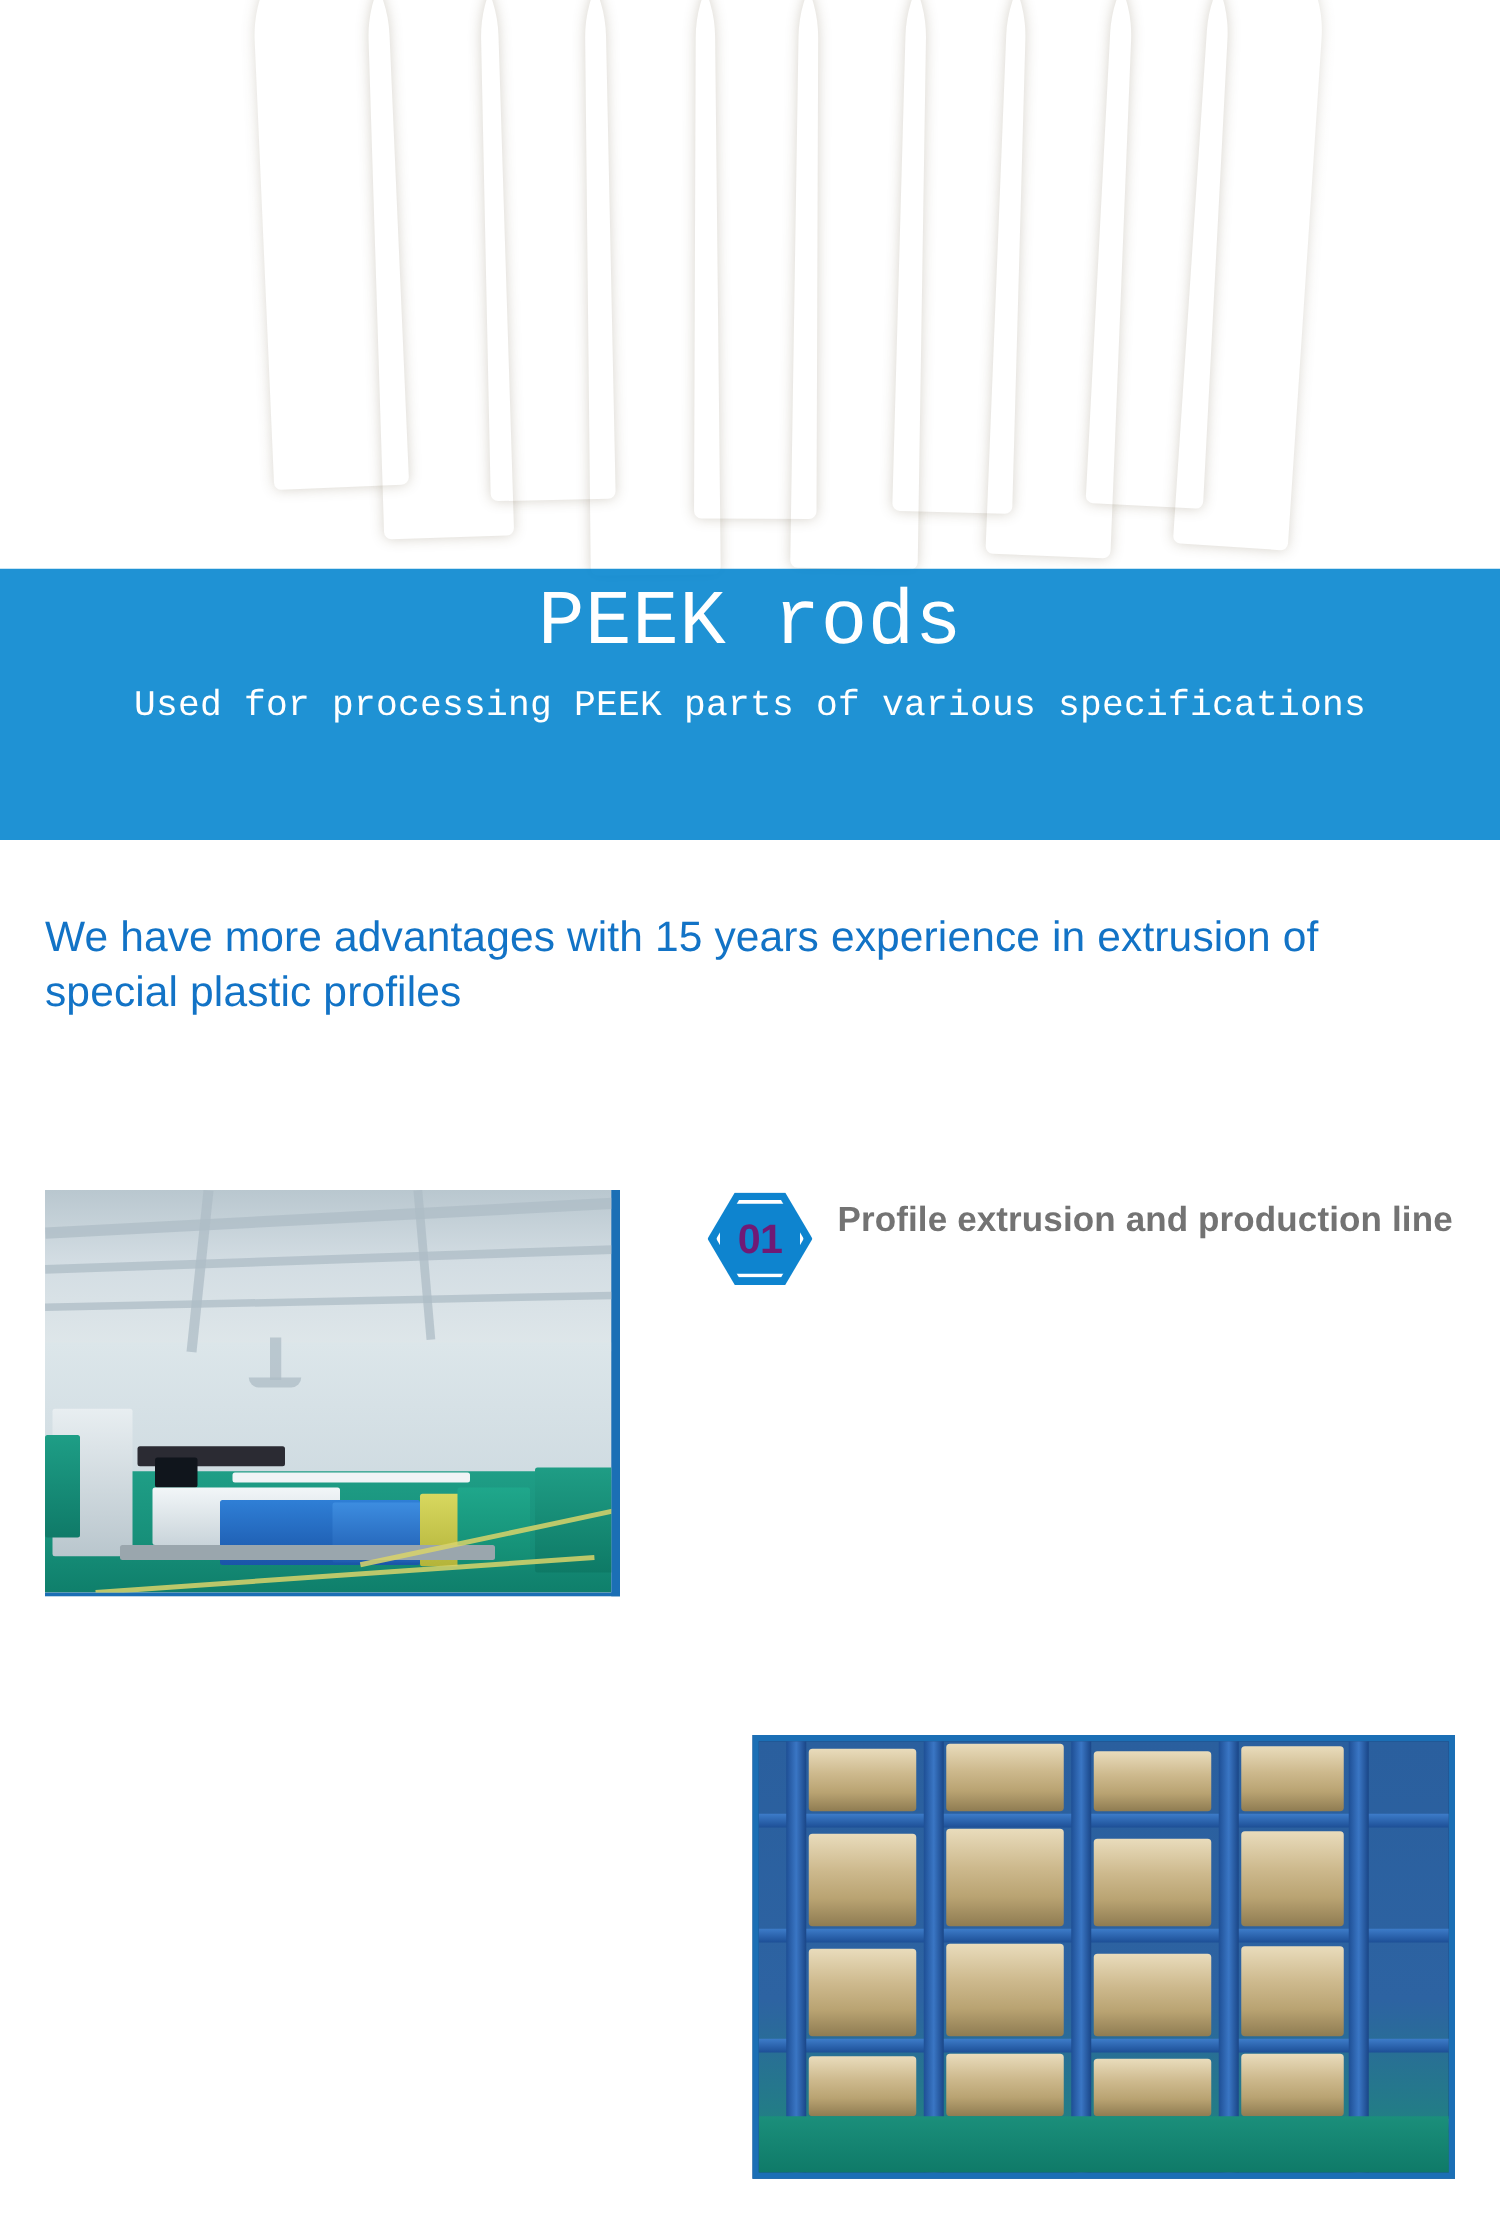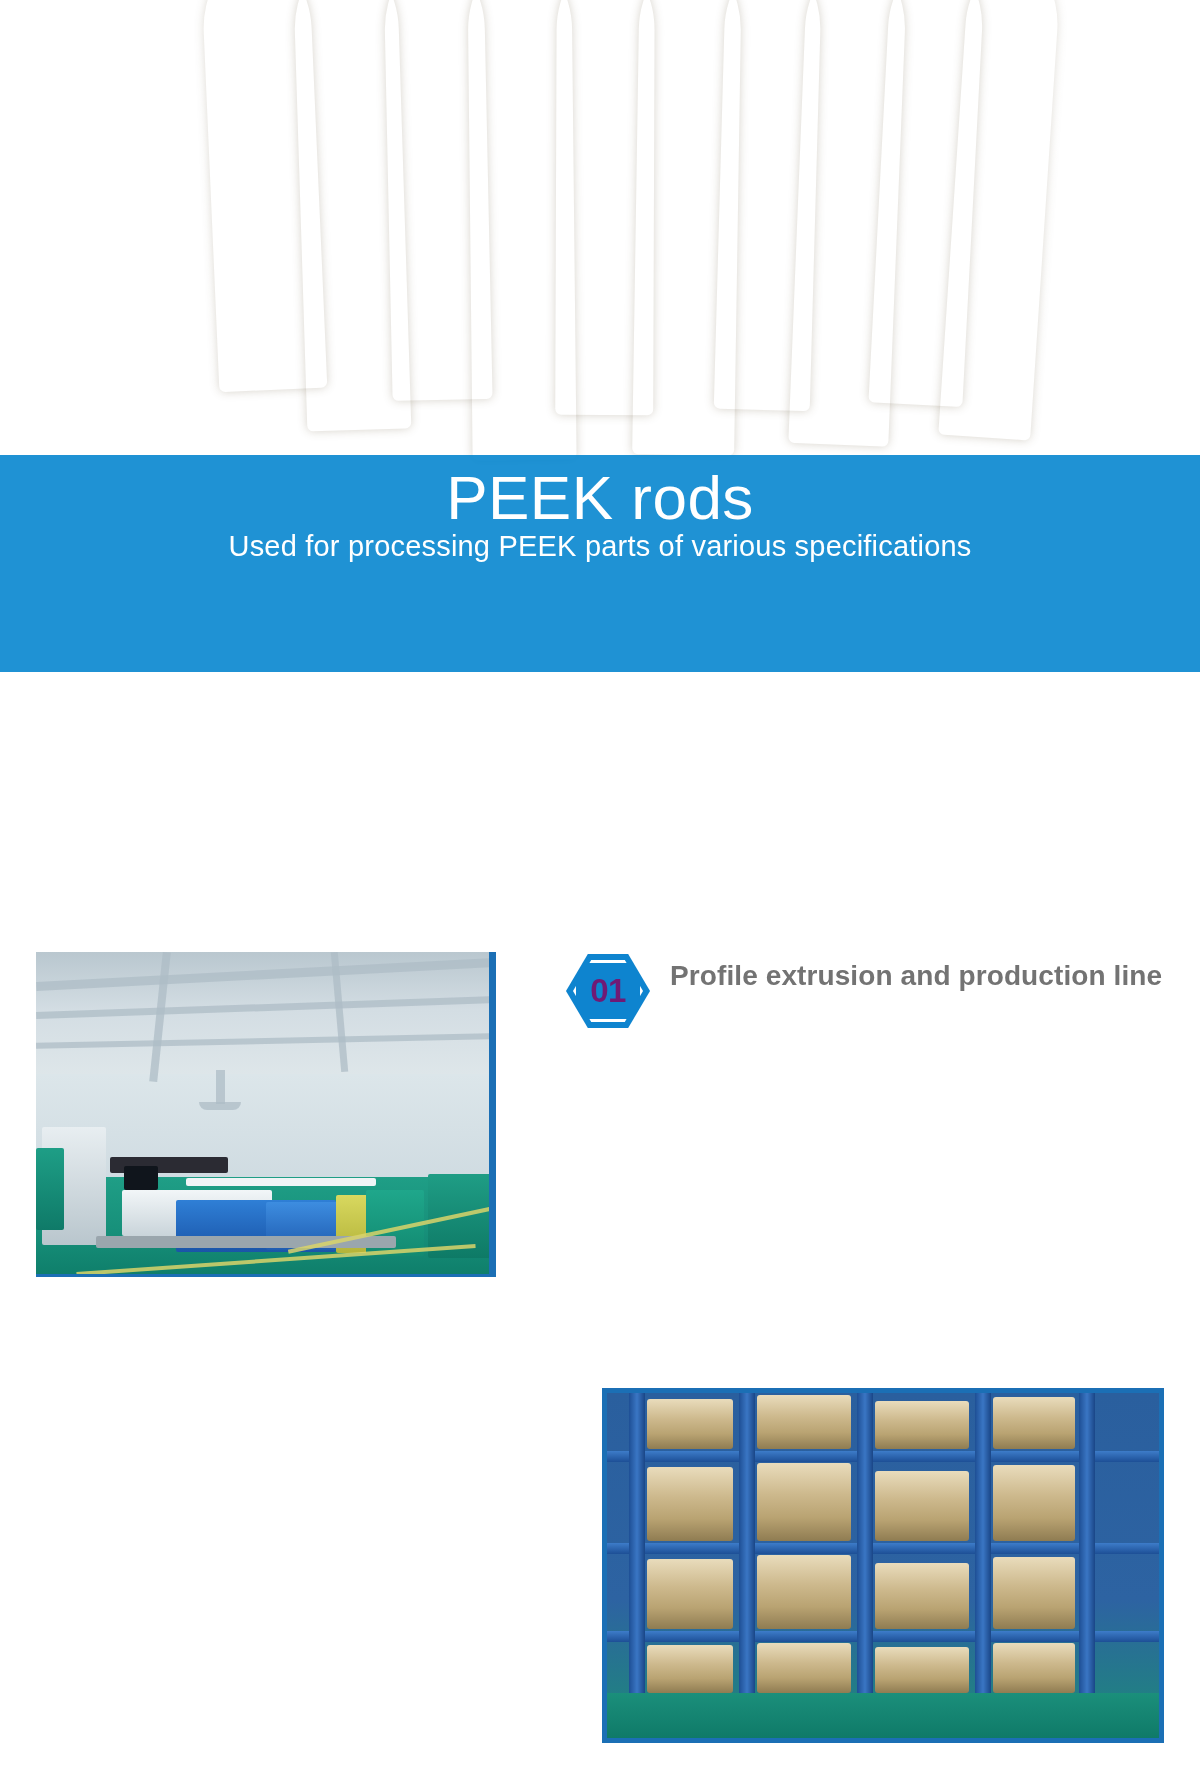--- a/index.html
+++ b/index.html
@@ -22,20 +22,21 @@
 
   
   .hero {
     position: absolute;
     left: 0;
     top: 0;
     width: 1200px;
     height: 672px;
     overflow: hidden;
     background: #ffffff;
+    font-family: Liberation Mono, monospace;
   }
 
   .hero-photo {
     position: absolute;
     left: 0;
     top: 0;
     width: 1200px;
     height: 672px;
     background: #ffffff;
     overflow: hidden;
@@ -95,20 +96,21 @@
     margin-top: 10px;
     color: #ffffff;
     font-size: 62px;
     font-weight: 400;
     letter-spacing: 0.5px;
     line-height: 1.05;
     text-align: center;
   }
 
   .hero-subtitle {
+    margin-top: 18px;
     color: #ffffff;
     font-size: 29px;
     font-weight: 400;
     text-align: center;
     letter-spacing: 0.2px;
   }
 
   
   .headline {
     position: absolute;
@@ -311,20 +313,21 @@
 
     <div class="hero-band">
       <div class="hero-band-inner">
         <h1 class="hero-title">PEEK rods</h1>
         <p class="hero-subtitle">Used for processing PEEK parts of various specifications</p>
       </div>
     </div>
 
   </section>
 
+  <h2 class="headline">We have more advantages with 15 years experience in extrusion of special plastic profiles</h2>
 
   <section class="feature-1">
 
     <div class="photo-frame photo-1">
       <div class="fac-ceiling"></div>
       <div class="fac-wall"></div>
       <div class="fac-floor"></div>
 
       <div class="beam" style="left:0;   top:18px;  width:460px; height:9px;  transform:rotate(-3deg);"></div>
       <div class="beam" style="left:0;   top:52px;  width:460px; height:7px;  transform:rotate(-2deg);"></div>

